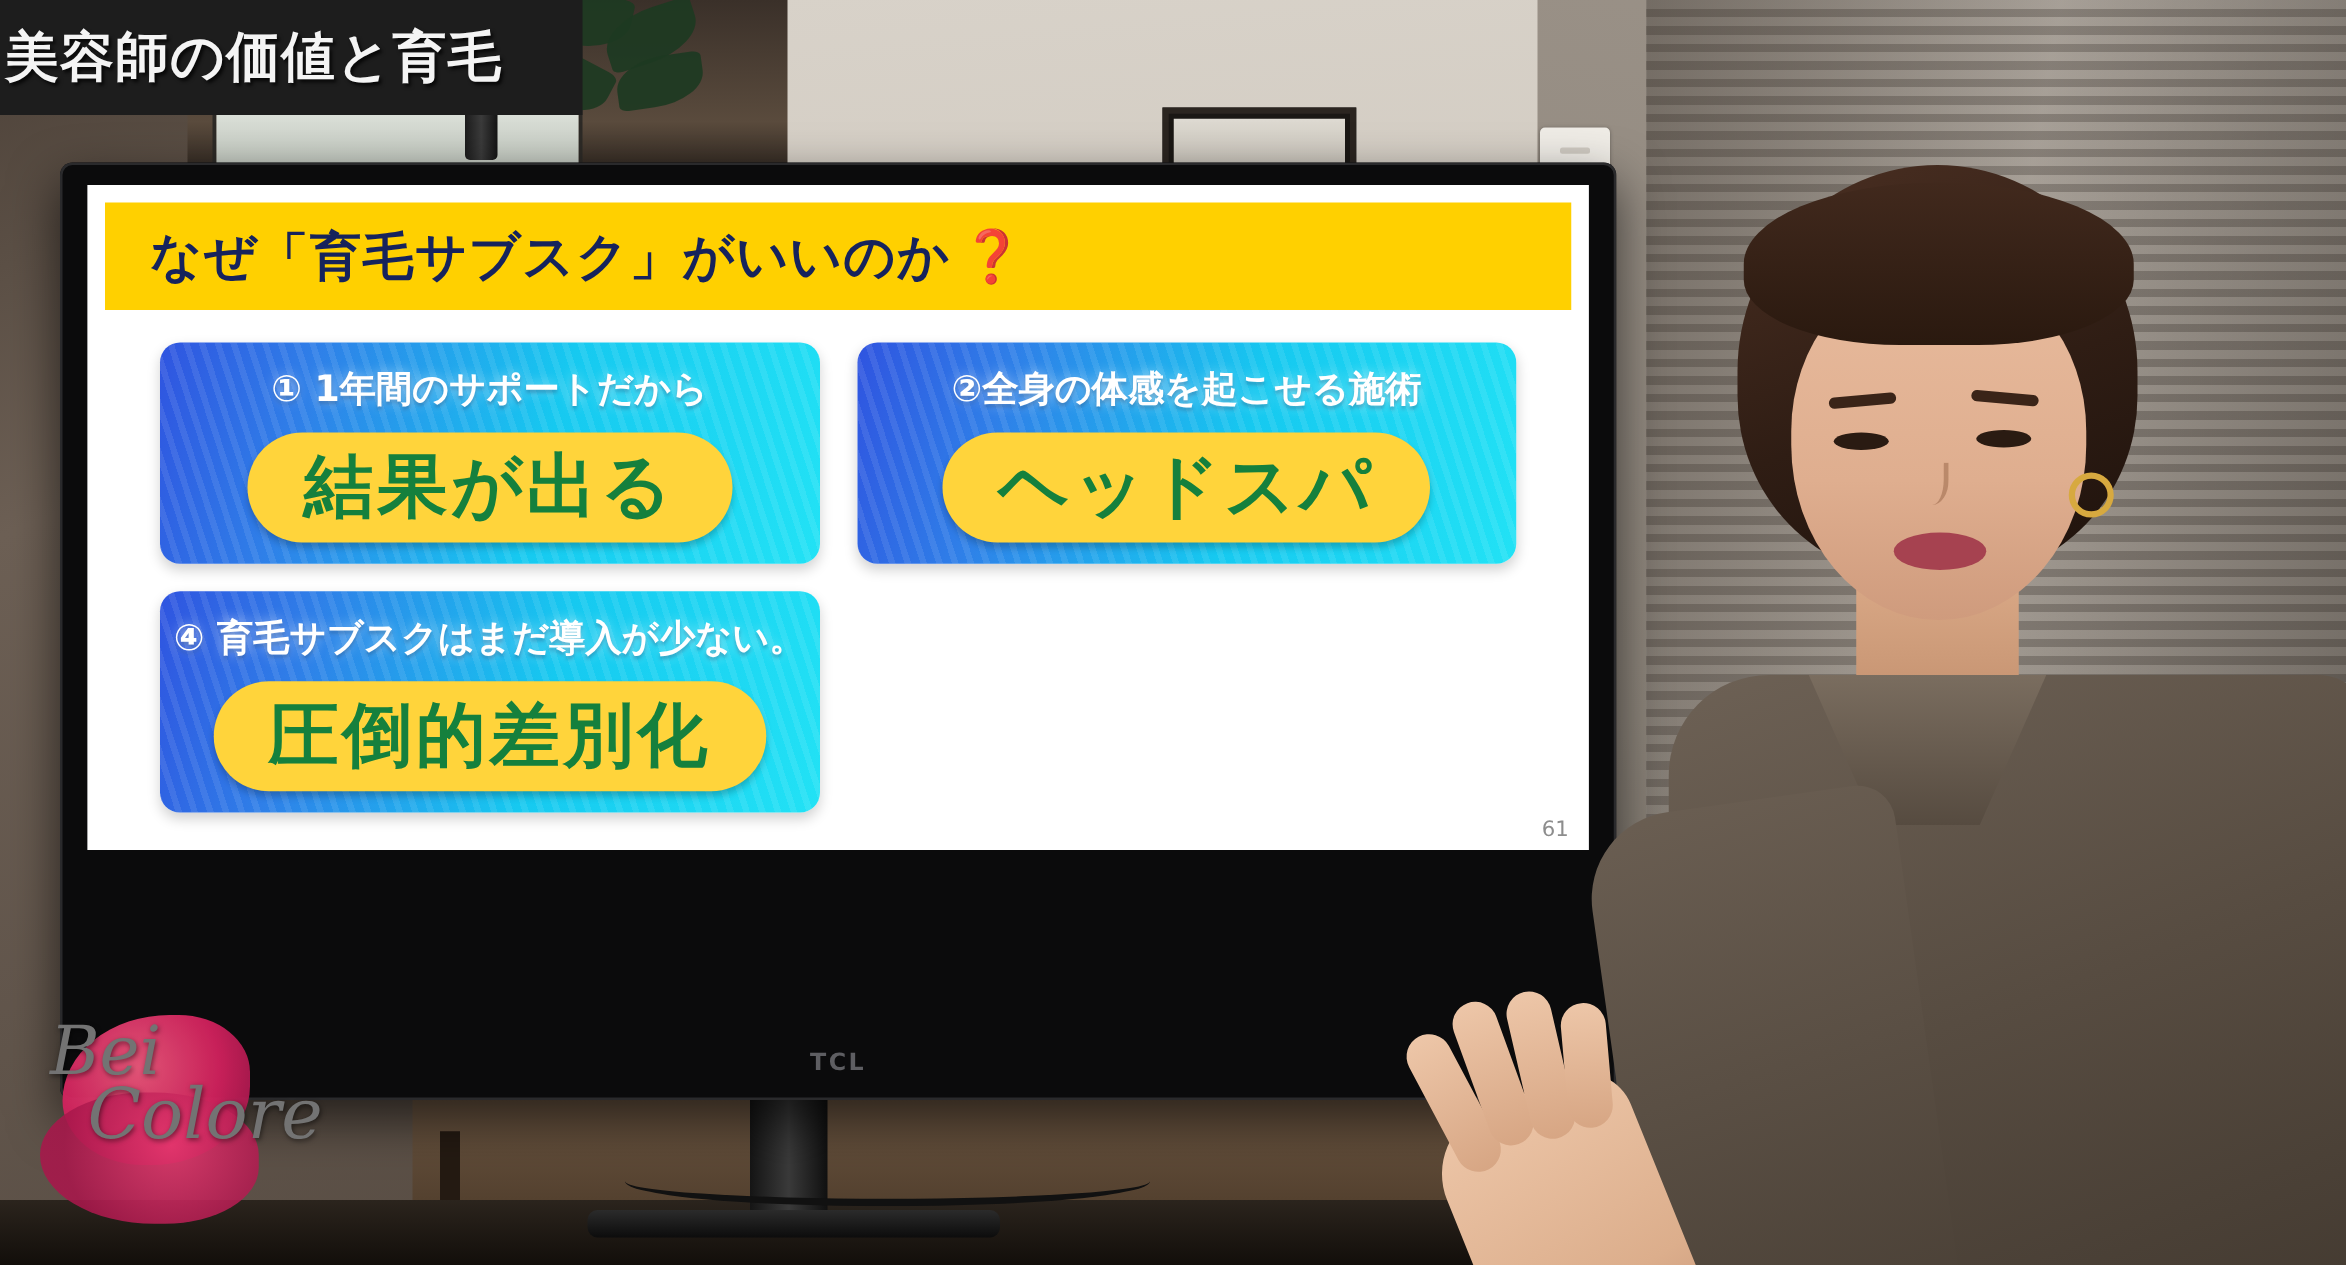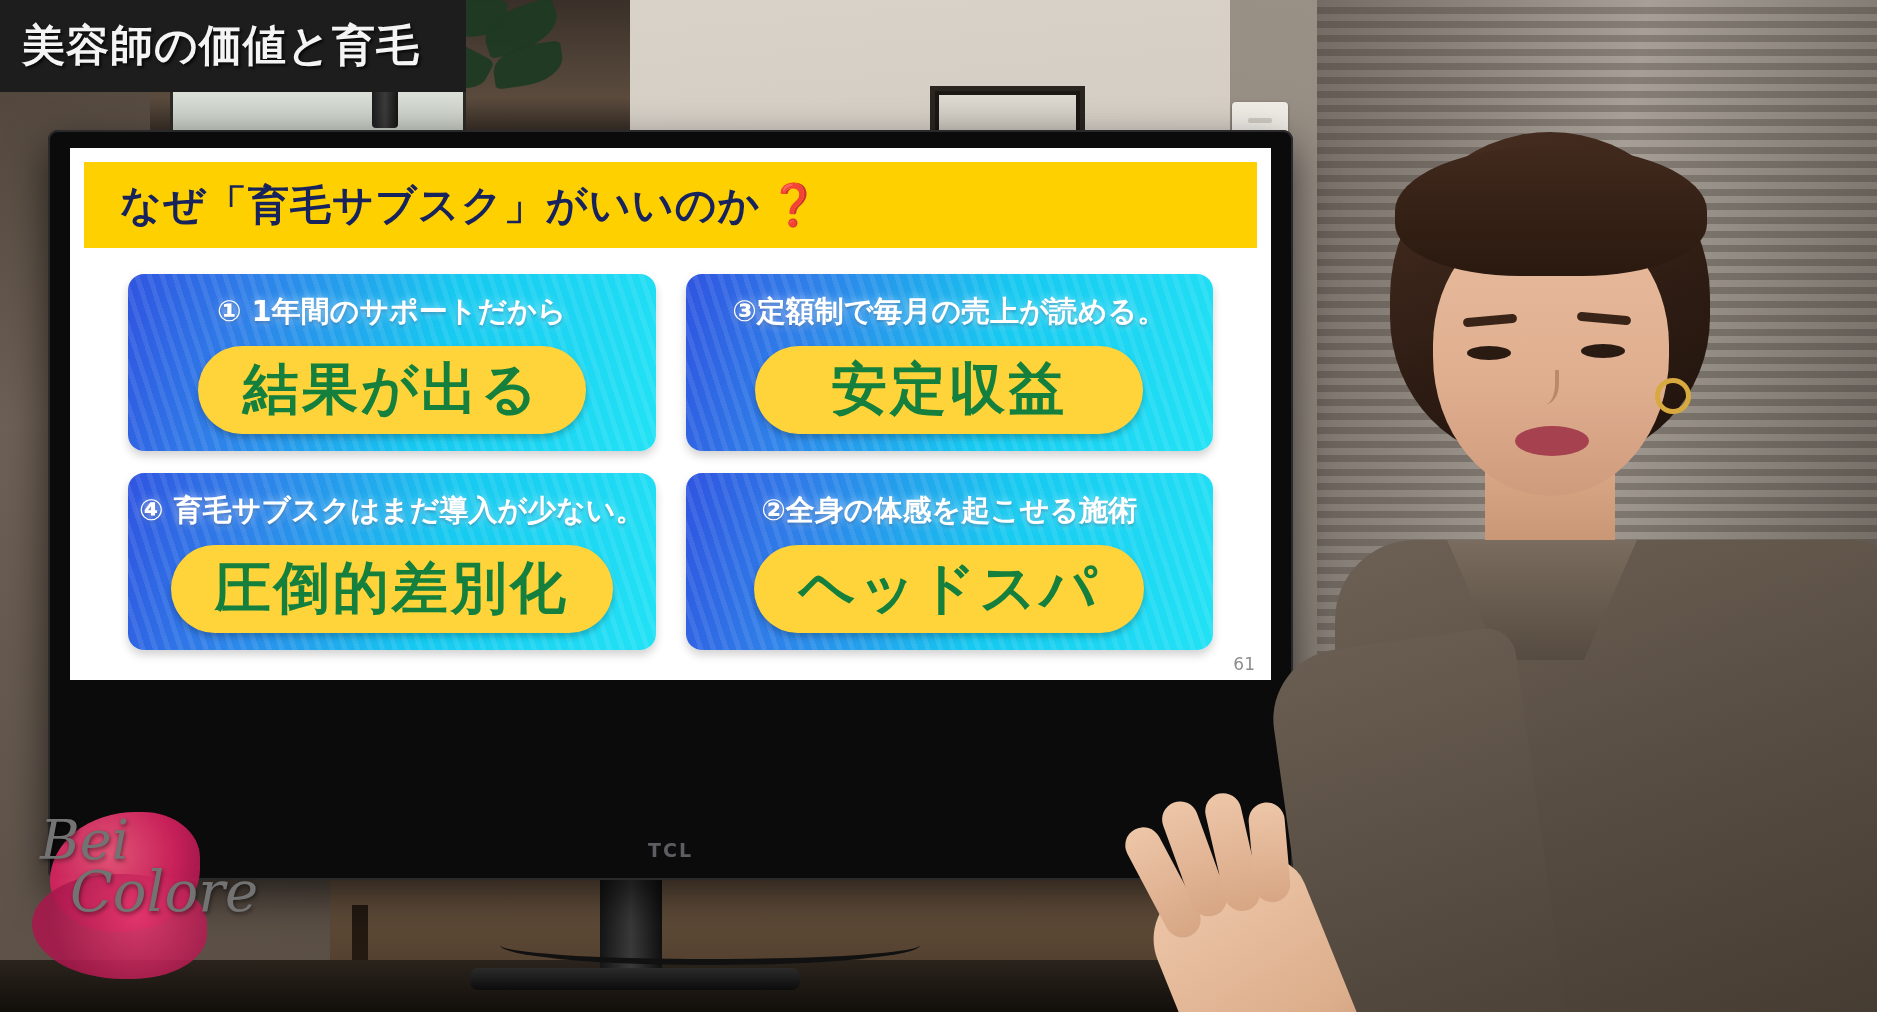--- a/index.html
+++ b/index.html
@@ -114,21 +114,21 @@
     background:linear-gradient(170deg,#6a5e52,#4a4036);border-radius:70px 30px 30px 20px;
     transform:rotate(-8deg);}
   .hand{position:absolute;left:-135px;top:205px;width:165px;height:235px;
     background:linear-gradient(170deg,#edc6a8 0%,#dcae8c 70%,#c8977a 100%);
     border-radius:56px 40px 50px 60px;transform:rotate(-14deg);}
   .finger{position:absolute;width:36px;height:120px;border-radius:20px;
     background:linear-gradient(180deg,#edc6a8,#d7a684);}
 
   
   .banner{position:absolute;left:0;top:0;width:466px;height:92px;
-    background:#1d1d1d;display:flex;align-items:center;padding-left:22px;box-sizing:border-box;}
+    background:#1d1d1d;display:flex;align-items:center;padding-left:4px;box-sizing:border-box;}
   .banner-text{color:#f4f4f4;font-size:43px;font-weight:bold;letter-spacing:1px;
     text-shadow:2px 2px 3px rgba(0,0,0,.75);white-space:nowrap;}
 
   
   .logo{position:absolute;left:10px;bottom:20px;width:290px;height:190px;}
   .logo-blob{position:absolute;left:40px;top:10px;width:150px;height:120px;
     background:radial-gradient(circle at 40% 35%,#f15a7e 0%,#d6225f 55%,#8e1344 100%);
     border-radius:60% 40% 55% 45%;opacity:.93;filter:blur(.4px);}
   .logo-blob2{position:absolute;left:22px;top:72px;width:175px;height:105px;
     background:radial-gradient(circle at 60% 40%,#e5376e 0%,#a8174b 70%);
@@ -195,38 +195,32 @@
 
         <div class="cards">
 
           <div class="card">
             <div class="card-head">① 1年間のサポートだから</div>
             <div class="pill">
               <span>結果が出る</span>
             </div>
           </div>
 
+
           <div class="card">
-            <div class="card-head">③定額制で毎月の売上が読める。</div>
+            <div class="card-head">②全身の体感を起こせる施術</div>
             <div class="pill">
-              <span>安定収益</span>
+              <span>ヘッドスパ</span>
             </div>
           </div>
 
           <div class="card">
             <div class="card-head">④ 育毛サブスクはまだ導入が少ない。</div>
             <div class="pill">
               <span>圧倒的差別化</span>
-            </div>
-          </div>
-
-          <div class="card">
-            <div class="card-head">②全身の体感を起こせる施術</div>
-            <div class="pill">
-              <span>ヘッドスパ</span>
             </div>
           </div>
 
           <div class="page-no">61</div>
         </div>
       </div>
 
     </div>
     <div class="tv-chin">
       <span class="tv-brand">TCL</span>

